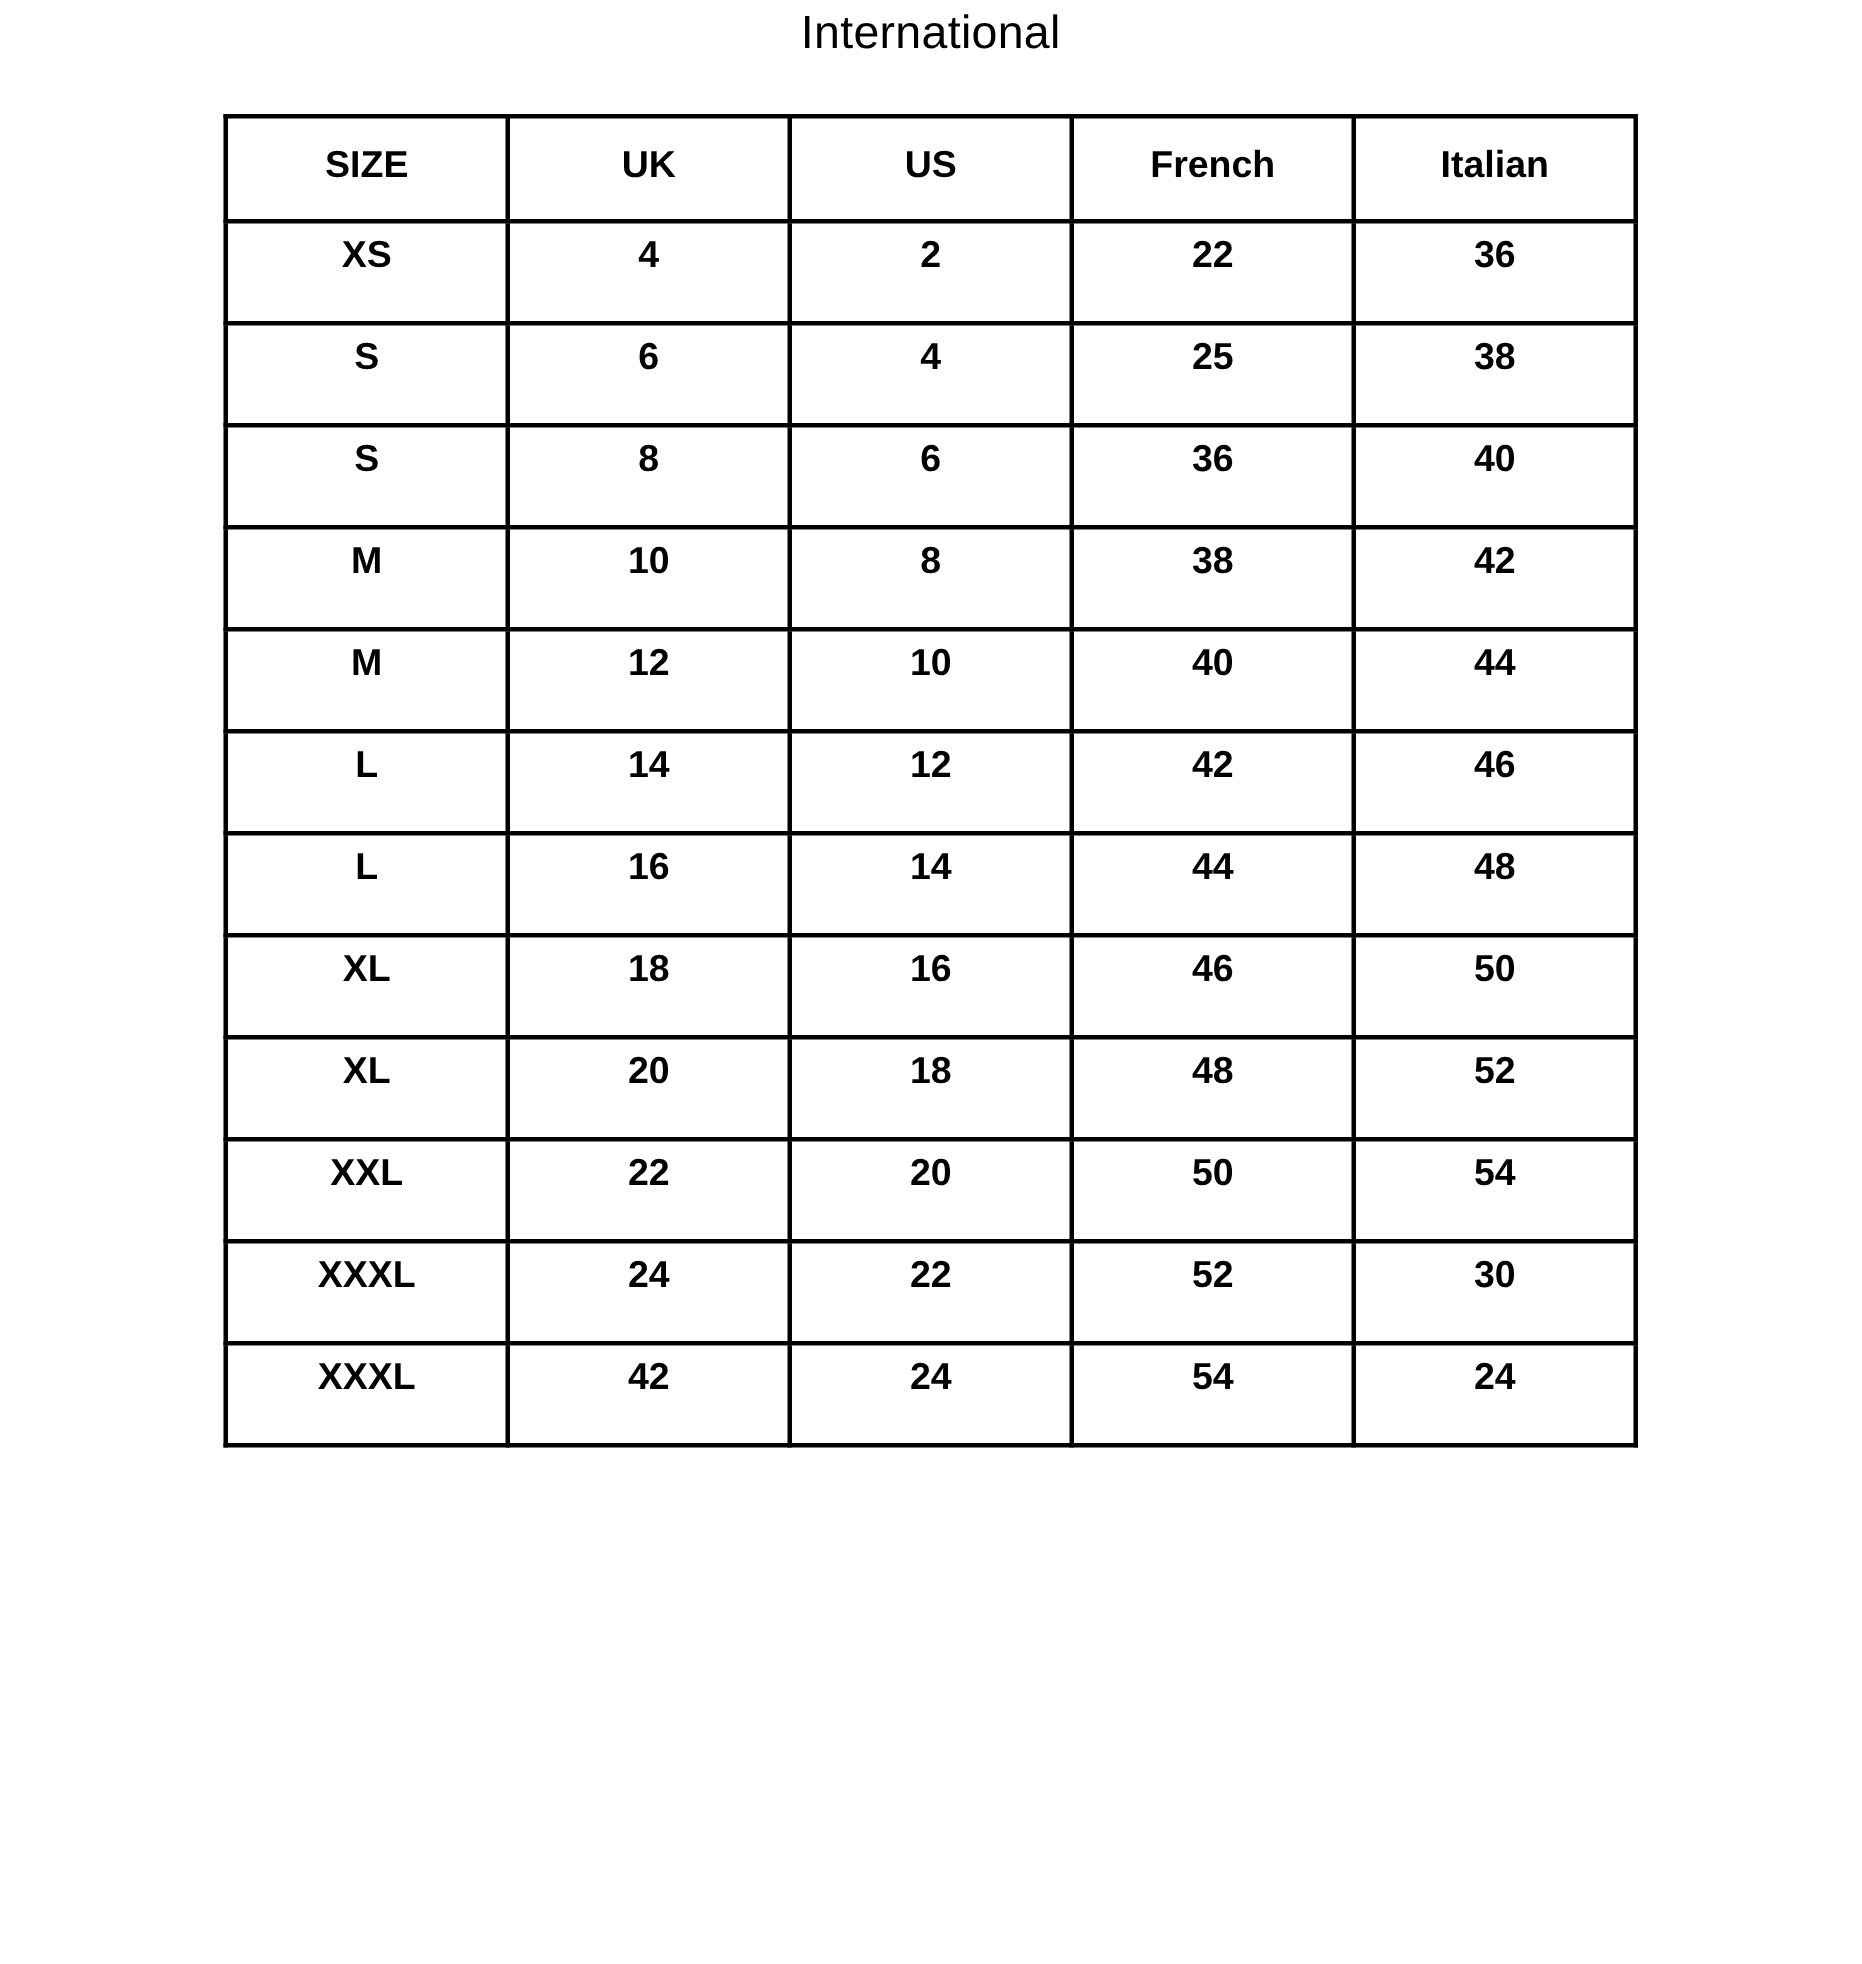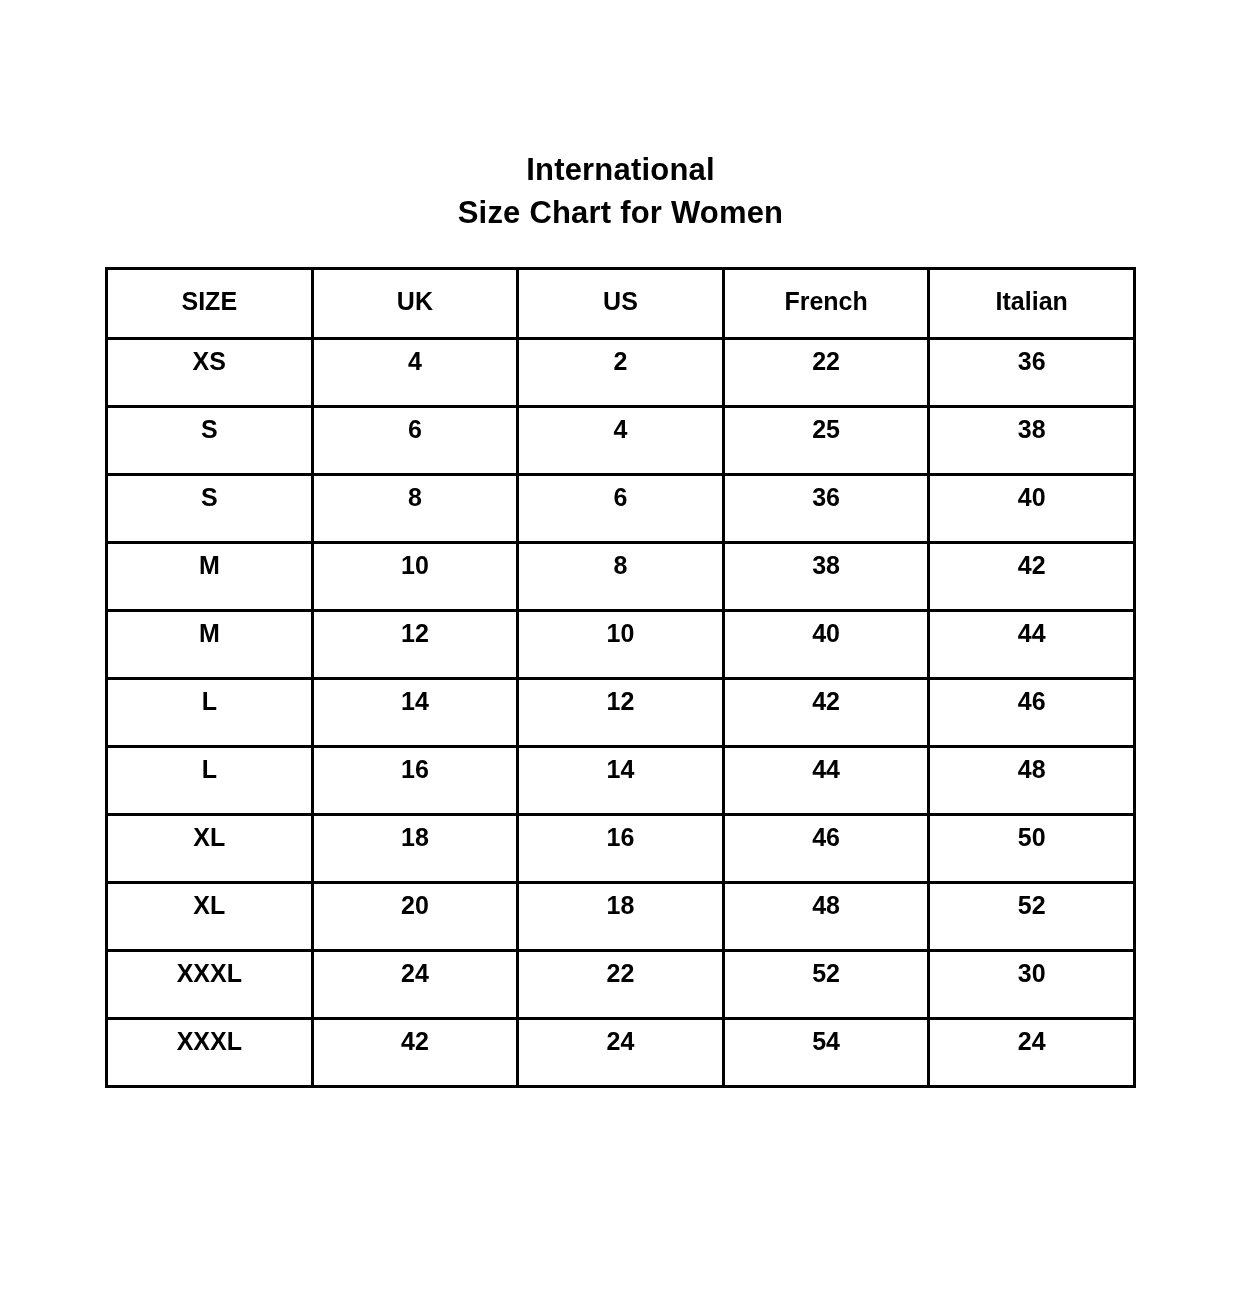--- a/index.html
+++ b/index.html
@@ -9,31 +9,30 @@
     background: #ffffff;
   }
   body {
     width: 1241px;
     height: 1309px;
     font-family: "Liberation Sans", sans-serif;
     color: #000000;
     overflow: hidden;
   }
   .title-block {
-    margin-top: 148px;
     text-align: center;
-    font-weight: bold;
+    font-weight: normal;
     font-size: 31px;
     line-height: 43px;
     letter-spacing: 0.2px;
   }
   table.size-chart {
     border-collapse: collapse;
     table-layout: fixed;
-    width: 1031px;
+    width: 943px;
     margin: 33px auto 0 auto;
   }
   table.size-chart col { width: 20%; }
   table.size-chart th,
   table.size-chart td {
     border: 3px solid #000000;
     text-align: center;
     vertical-align: top;
     font-weight: bold;
     font-size: 25px;
@@ -47,21 +46,20 @@
   table.size-chart td {
     height: 68px;
     padding-top: 7px;
   }
 </style>
 </head>
 <body>
 
 <div class="title-block">
   <div>International</div>
-  <div>Size Chart for Women</div>
 </div>
 
 <table class="size-chart">
   <colgroup>
       <col>
       <col>
       <col>
       <col>
       <col>
     </colgroup>
@@ -132,20 +130,27 @@
       <td>50</td>
     </tr>
     <tr>
       <td>XL</td>
       <td>20</td>
       <td>18</td>
       <td>48</td>
       <td>52</td>
     </tr>
     <tr>
+      <td>XXL</td>
+      <td>22</td>
+      <td>20</td>
+      <td>50</td>
+      <td>54</td>
+    </tr>
+    <tr>
       <td>XXXL</td>
       <td>24</td>
       <td>22</td>
       <td>52</td>
       <td>30</td>
     </tr>
     <tr>
       <td>XXXL</td>
       <td>42</td>
       <td>24</td>

